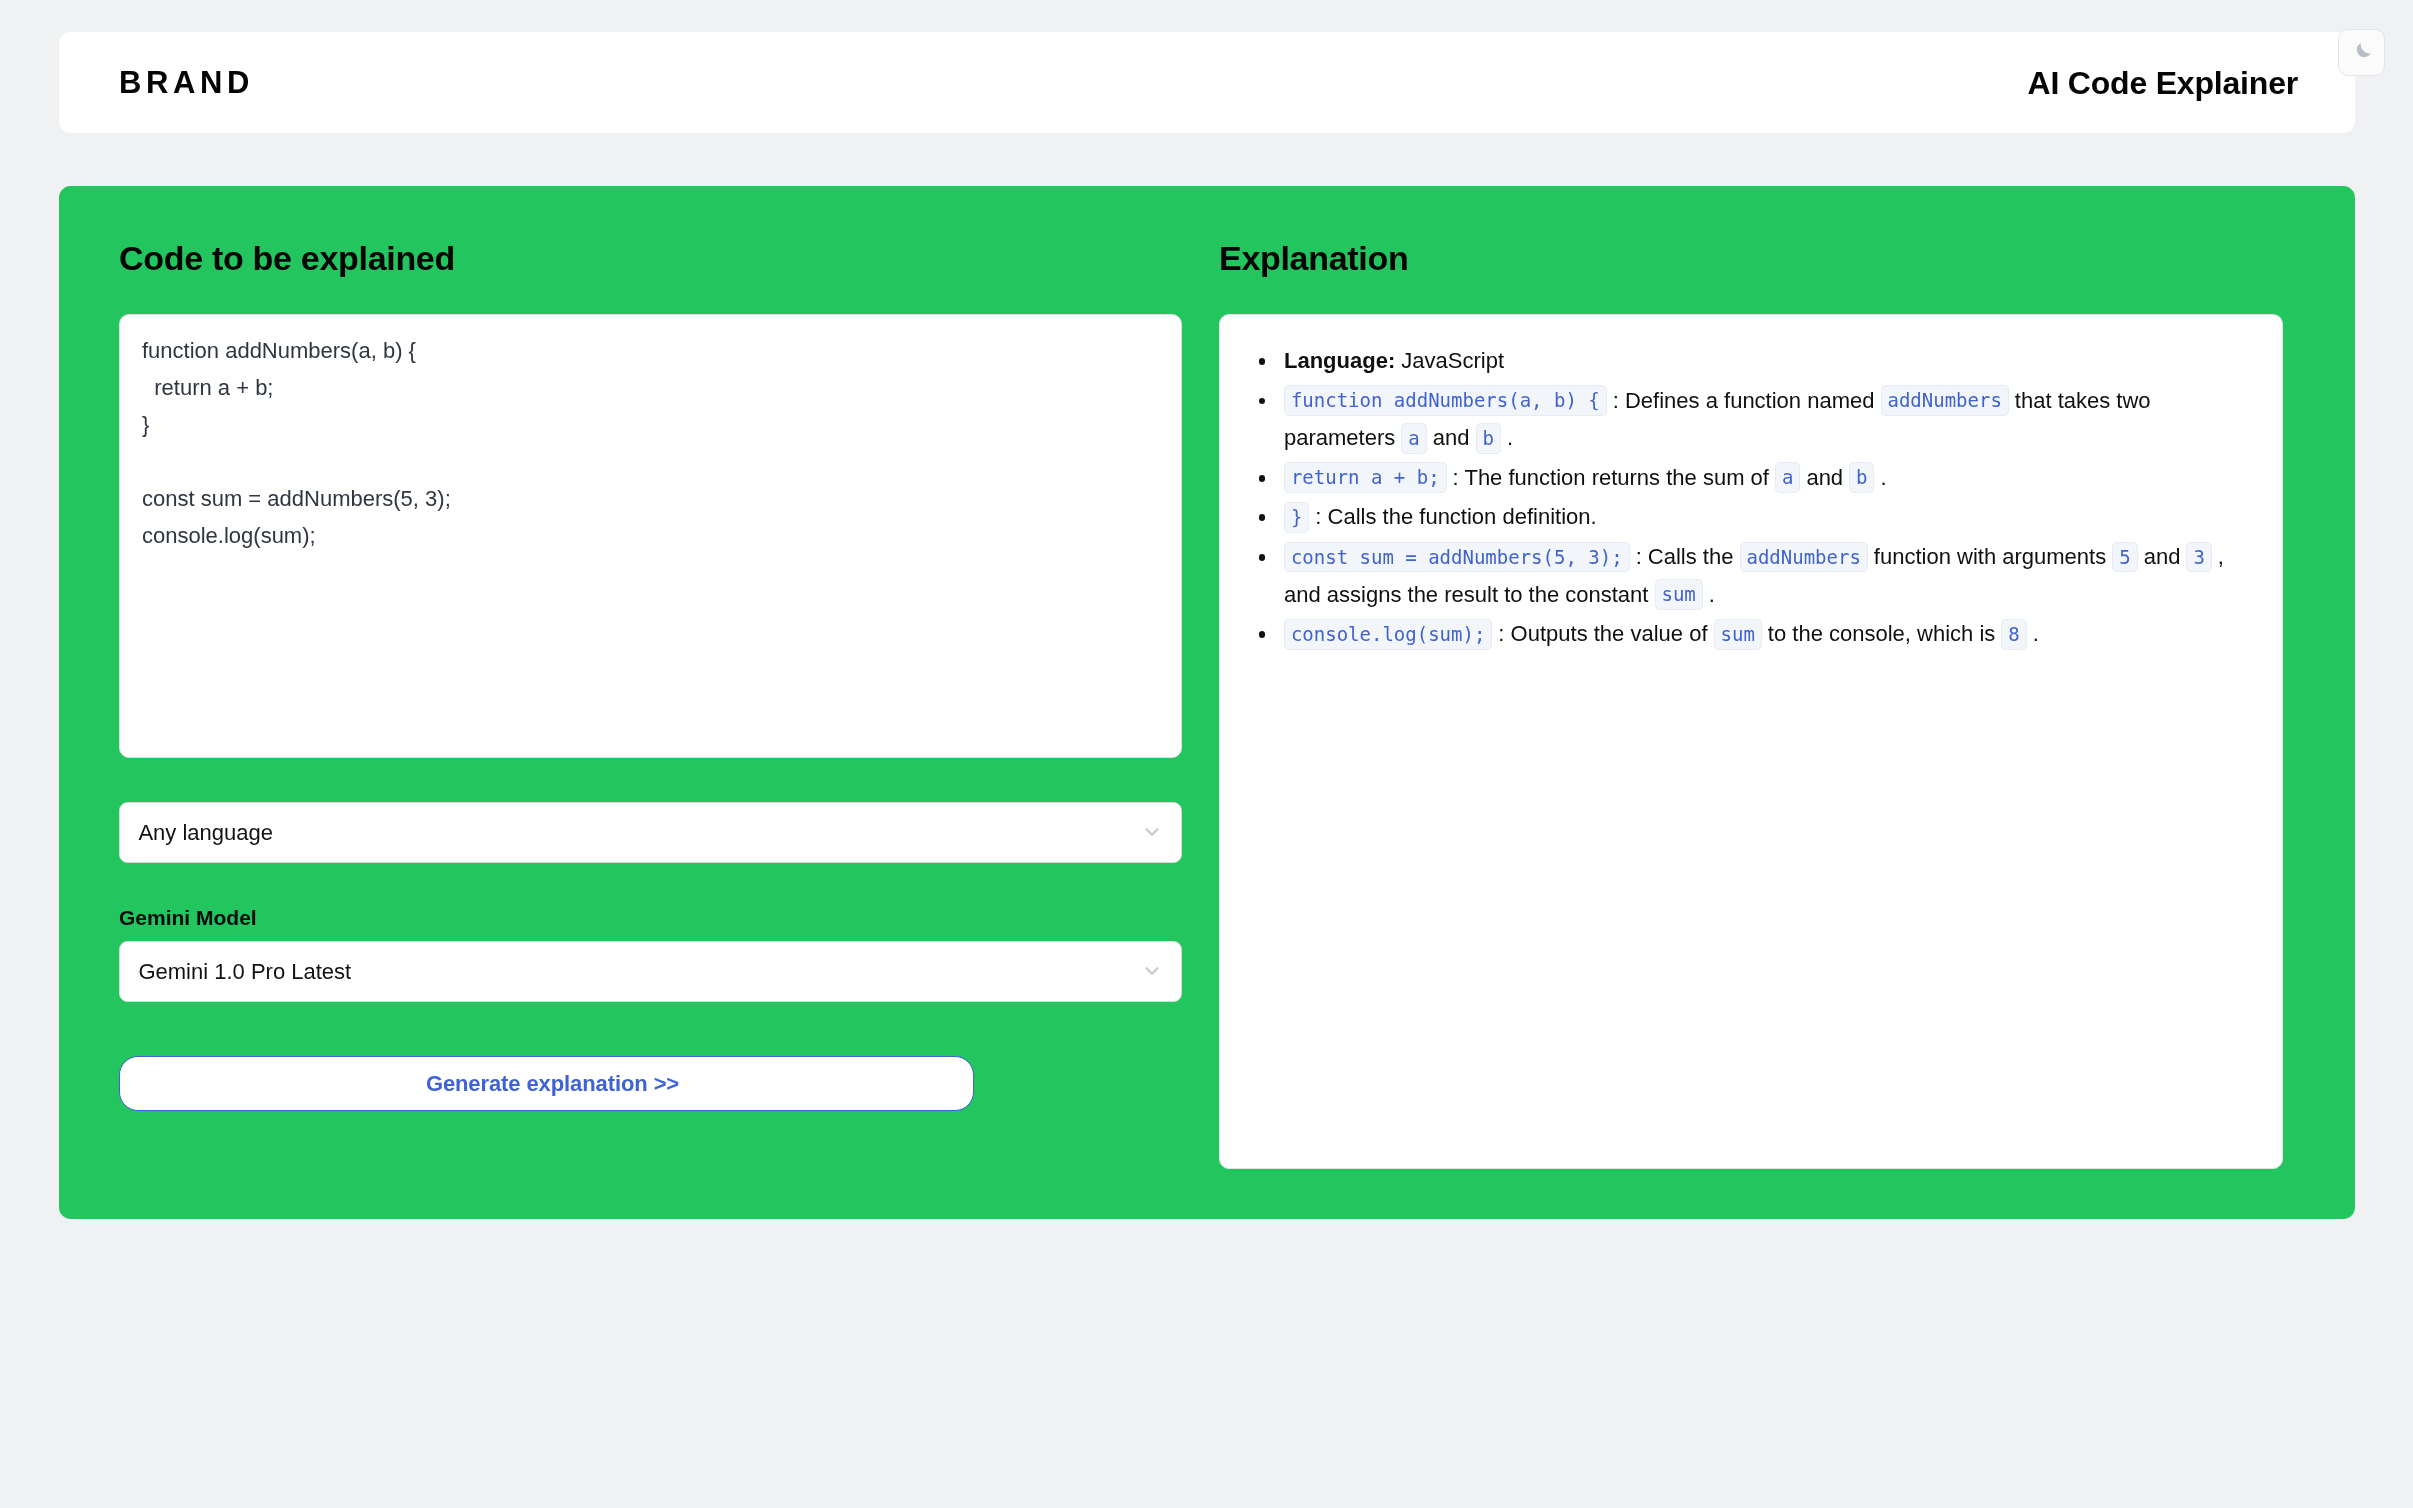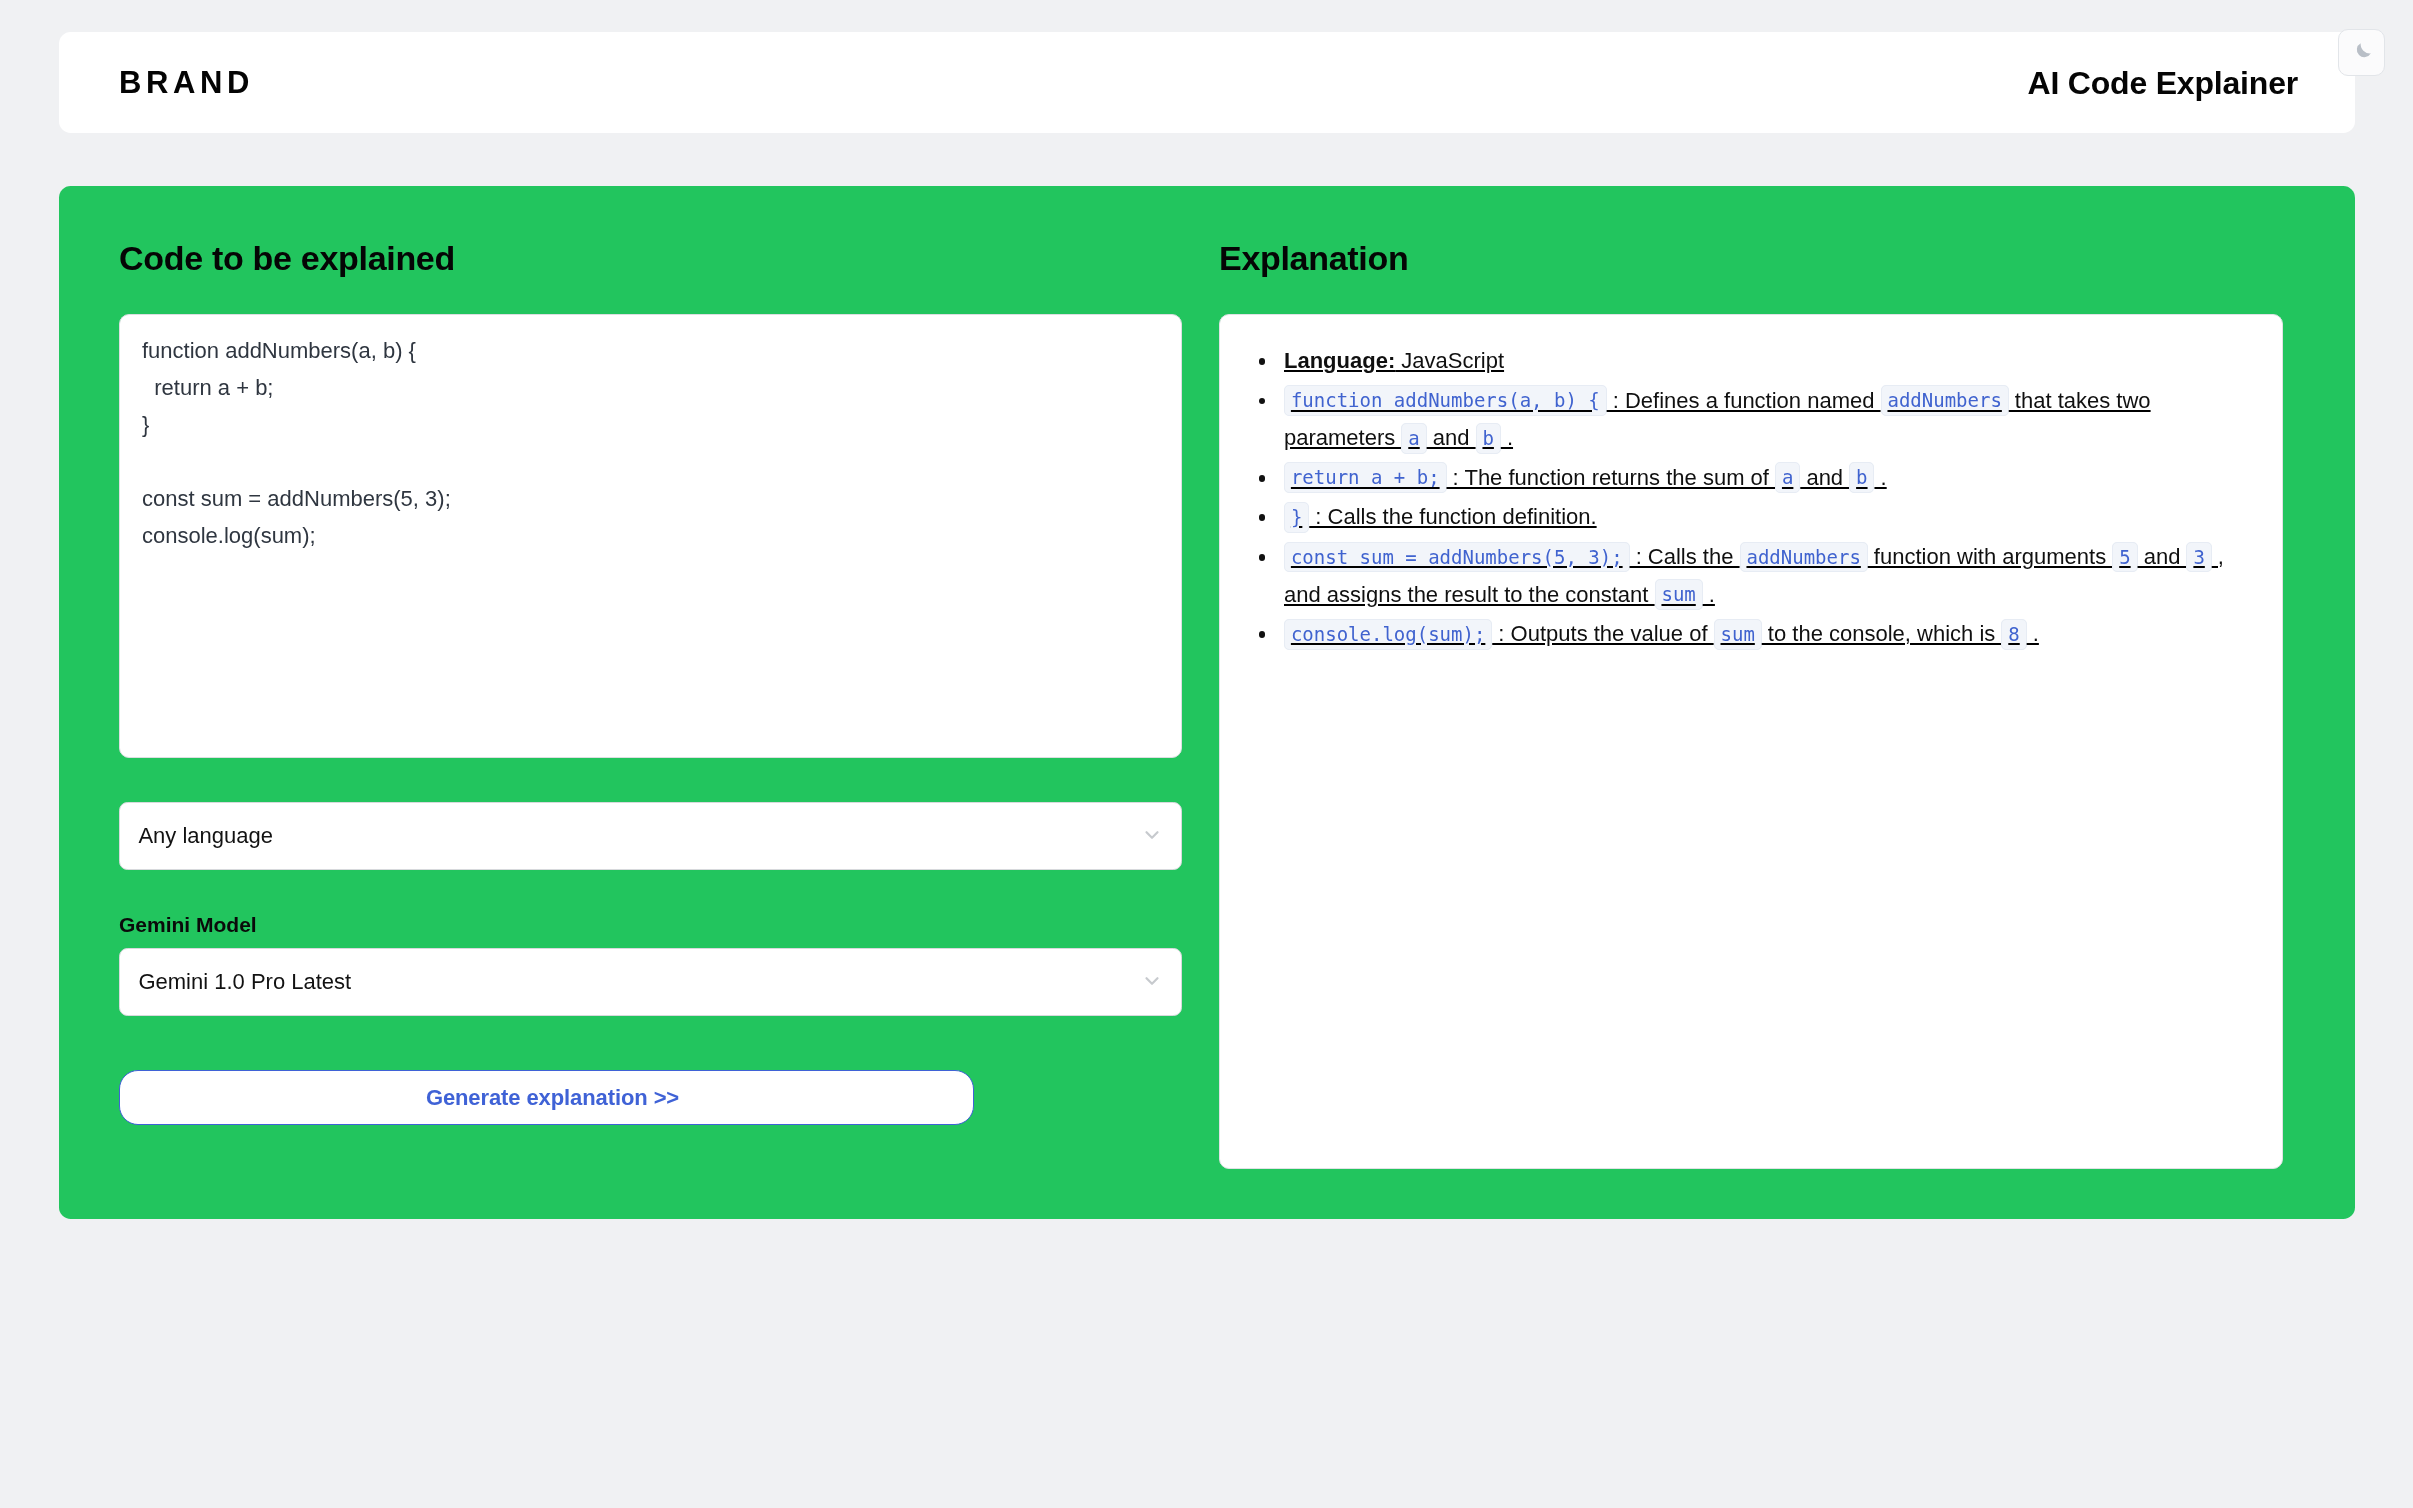--- a/index.html
+++ b/index.html
@@ -123,21 +123,21 @@
     font-weight: 700;
     color: #0a0a0a;
     margin-bottom: 13.4px;
     line-height: 1;
   }
   .field-group { margin-top: 44px; }
 
   .select-box {
     position: relative;
     width: 1063px;
-    height: 68px;
+    height: 61px;
     border: 0.8px solid #d7d9dc;
     border-radius: 8.4px;
     background: #ffffff;
     display: flex;
     align-items: center;
     padding: 0 47px 0 18.4px;
     cursor: pointer;
   }
   .select-value {
     font-size: 22px;
@@ -174,21 +174,20 @@
 
   
   .explanation-panel {
     width: 1064px;
     height: 855px;
     border: 0.8px solid #e0e2e5;
     border-radius: 10px;
     background: #ffffff;
     padding: 27px 30px 42px 27px;
     overflow: hidden;
-    text-decoration: underline;
   }
 
   .expl-list {
     list-style: none;
   }
   .expl-item {
     position: relative;
     padding-left: 37px;
     font-size: 22px;
     line-height: 1.72;

